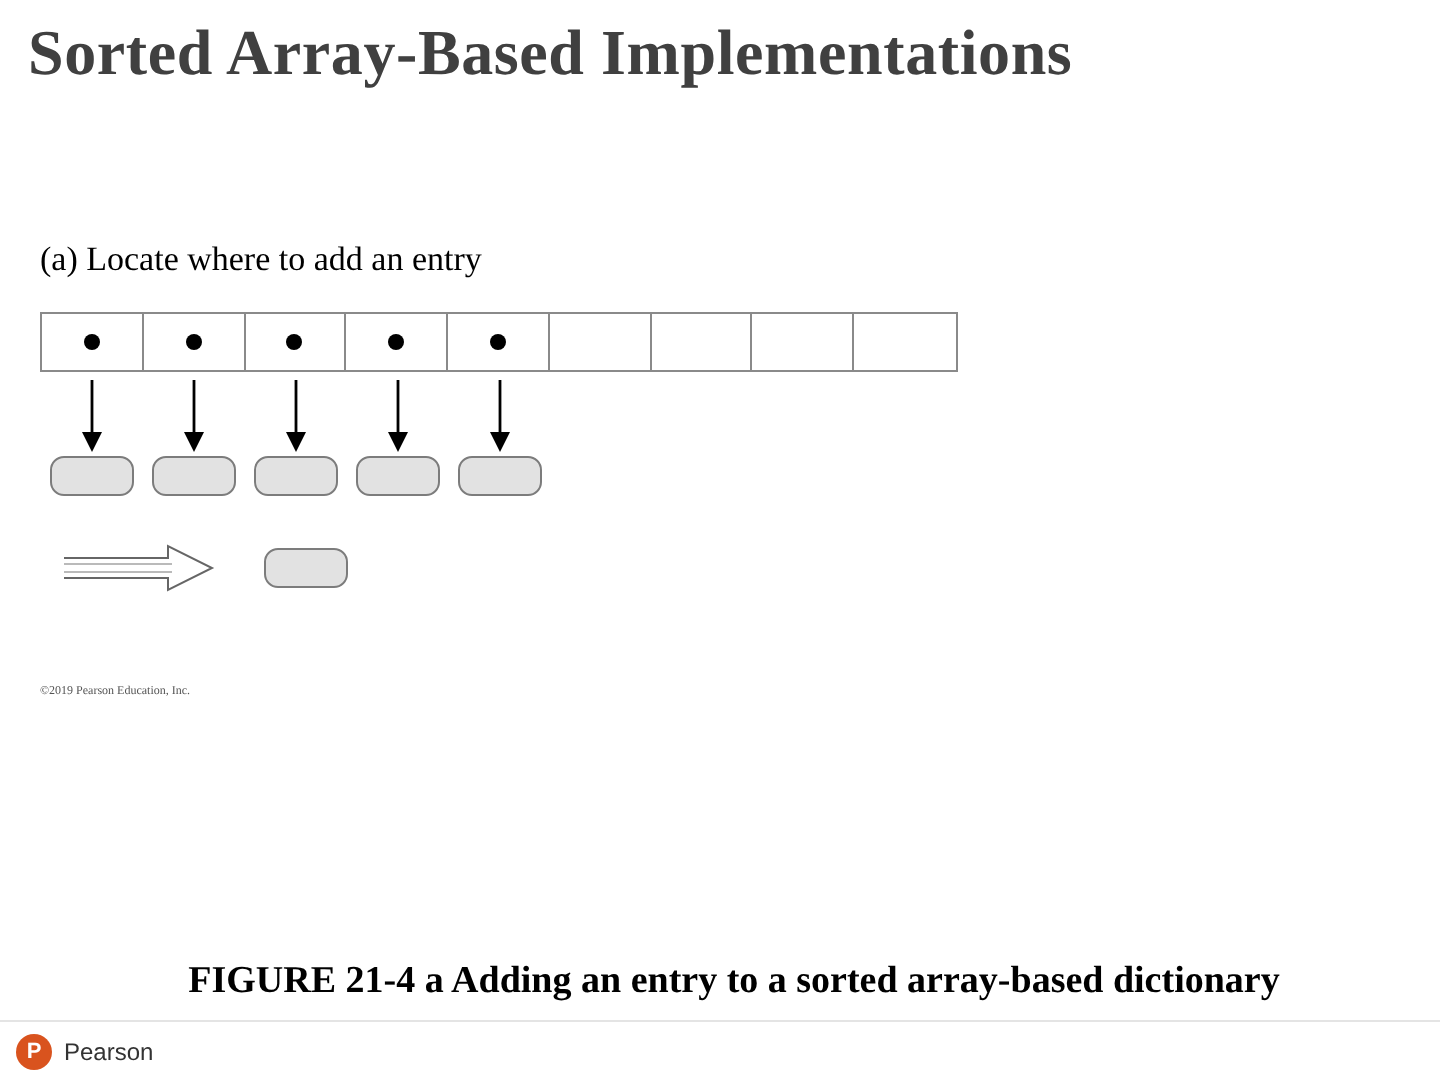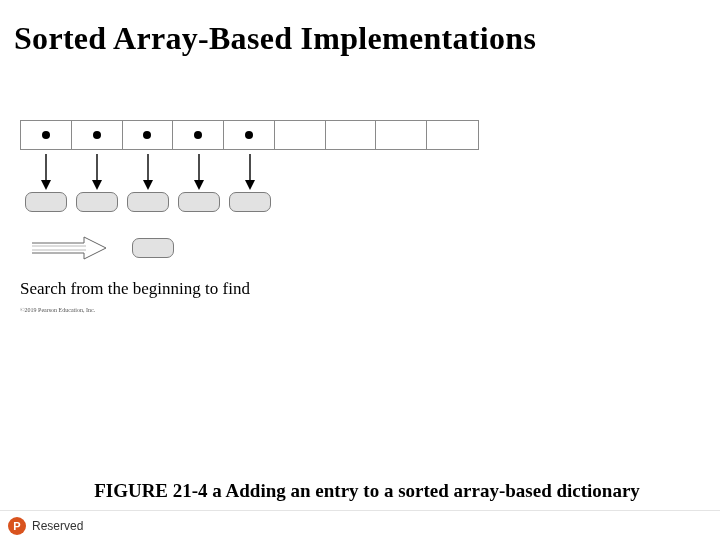--- a/index.html
+++ b/index.html
@@ -5,25 +5,25 @@
     * { margin: 0; padding: 0; box-sizing: border-box; }
     body {
       width: 720px;
       height: 540px;
       background: #ffffff;
       font-family: "Times New Roman", Times, serif;
       position: relative;
       overflow: hidden;
     }
     .slide-title {
-      color: #000000;
+      color: #404040;
       font-size: 32px;
       font-weight: bold;
       text-align: left;
-      padding: 20px 10px 0 14px;
+      padding: 8px 10px 0 14px;
       letter-spacing: 0.3px;
     }
     .figure-area {
       position: absolute;
       left: 20px;
       top: 120px;
       width: 680px;
       height: 320px;
       font-family: "Times New Roman", serif;
       color: #000;
@@ -160,20 +160,21 @@
       font-size: 11px;
       color: #000;
     }
   </style>
 </head>
 <body>
 
 <h1 class="slide-title">Sorted Array-Based Implementations</h1>
 
 <div class="figure-area">
+  <div class="fig-label">(a) Locate where to add an entry</div>
 
   <div class="array-row" id="array-row">
       <div class="array-cell">
         <div class="dot"></div>
       </div>
       <div class="array-cell">
         <div class="dot"></div>
       </div>
       <div class="array-cell">
         <div class="dot"></div>
@@ -253,23 +254,23 @@
     <svg class="big-arrow" width="78" height="26" viewBox="0 0 78 26">
       <path d="M2 8 L54 8 L54 2 L76 13 L54 24 L54 18 L2 18" fill="none" stroke="#666" stroke-width="1"></path>
       <path d="M2 11 L56 11" fill="none" stroke="#bababa" stroke-width="1"></path>
       <path d="M2 15 L56 15" fill="none" stroke="#bababa" stroke-width="1"></path>
     </svg>
     <div id="insert-spacer" style="width: 12px;"></div>
     <div class="insert-pill"></div>
   </div>
 
   <div class="caption-text">
-    <span>Search from the beginning to find</span><br>
+    <br>
   </div>
   <div class="fine-print">©2019 Pearson Education, Inc.</div>
 </div>
 
 <div class="figure-caption">FIGURE 21-4 a Adding an entry to a sorted array-based dictionary</div>
 
 <div class="footer">
   <div class="pearson-badge">P</div>
-  <div class="pearson-name">Reserved</div>
+  <div class="pearson-name">Pearson</div>
 </div>
 
 </body></html>

